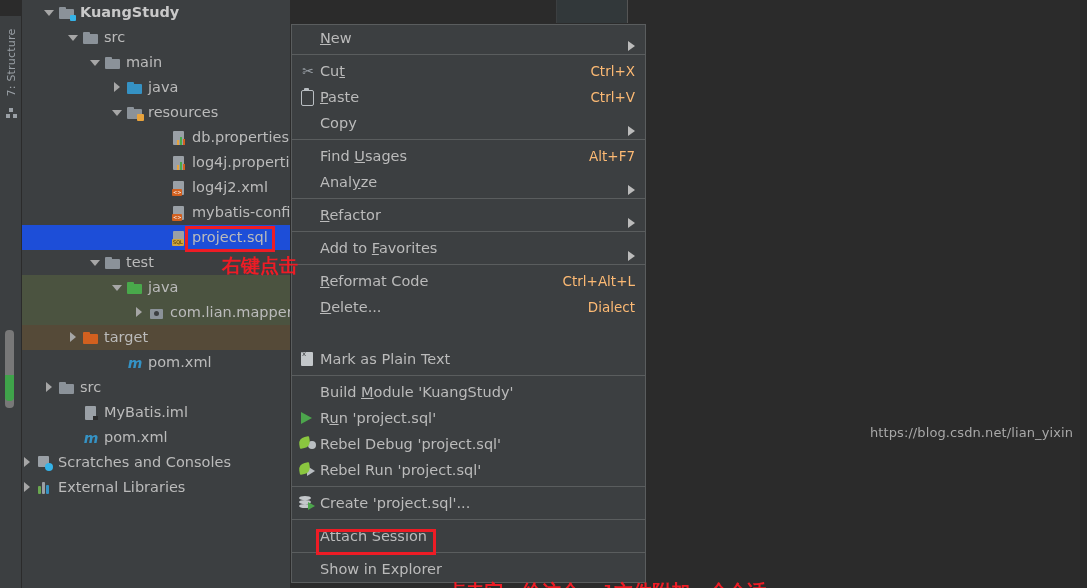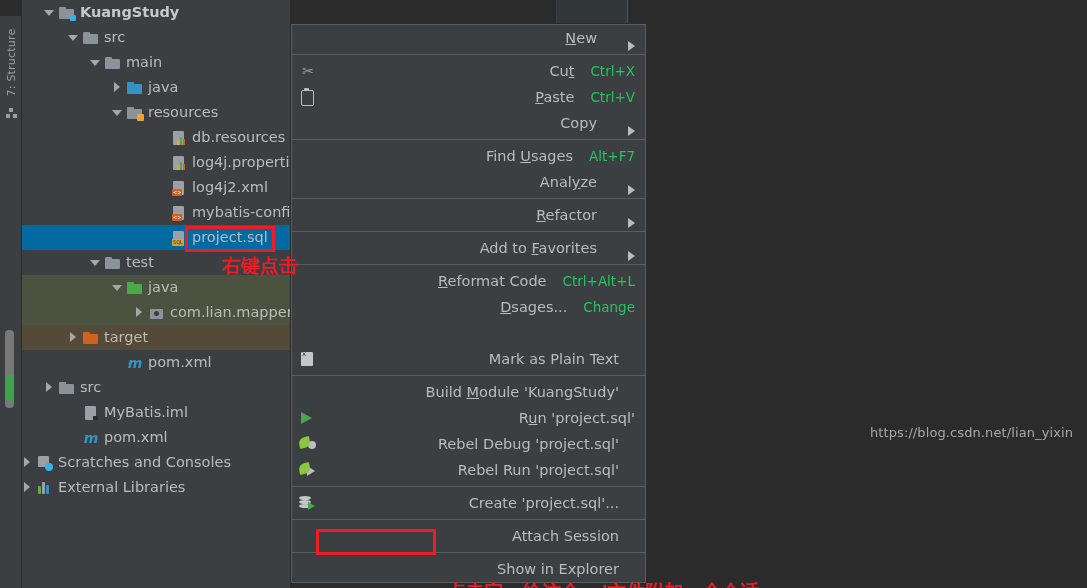--- a/index.html
+++ b/index.html
@@ -50,21 +50,21 @@
   
   .tree {
     position: absolute; left: 22px; top: 0; width: 268px; height: 588px;
     background: #3c3f41; overflow: hidden;
   }
   .row {
     position: relative; height: 25px; line-height: 25px;
     white-space: nowrap; color: #bbbbbb; font-size: 14.5px;
     display: flex; align-items: center;
   }
-  .row.sel      { background: #0369a1; }
+  .row.sel      { background: #1d4ed8; }
   .row.srcroot  { background: #4b5340; }
   .row.tgtroot  { background: #554a38; }
   .row .lbl { color: #bbbbbb; }
   .row.bold .lbl { font-weight: bold; color: #c9c9c9; }
 
   .arrow {
     width: 11px; height: 11px; margin-right: 4px; flex: 0 0 11px;
     position: relative;
   }
   .arrow.down::before {
@@ -164,22 +164,22 @@
   .ctxmenu {
     position: absolute; left: 291px; top: 24px; width: 355px;
     background: #3c3f41; border: 1px solid #5a5d5e;
     color: #bbbbbb; font-size: 14.5px; padding: 0;
   }
   .mi {
     position: relative; height: 26px; line-height: 26px;
     display: flex; align-items: center; padding-left: 4px; padding-right: 10px;
   }
   .mi .mi-icon { width: 24px; flex: 0 0 24px; height: 16px; position: relative; }
-  .mi .mi-label { flex: 1 1 auto; white-space: nowrap; text-align: right; }
-  .mi .mi-key { color: #22c55e; font-size: 13.5px; margin-left: 16px; white-space: nowrap; }
+  .mi .mi-label { flex: 1 1 auto; white-space: nowrap; }
+  .mi .mi-key { color: #fdba74; font-size: 13.5px; margin-left: 16px; white-space: nowrap; }
   .mi .mi-sub {
     width: 12px; flex: 0 0 12px; position: relative; margin-left: 10px;
   }
   .mi .mi-sub::before {
     content: ""; position: absolute; right: 0; top: 3px;
     border-top: 5px solid transparent; border-bottom: 5px solid transparent;
     border-left: 7px solid #bbbbbb;
   }
   .mi u { text-decoration: underline; }
   .sep { height: 1px; background: #5a5d5e; margin: 3px 0; }
@@ -235,21 +235,21 @@
     border-top: 4px solid transparent; border-bottom: 4px solid transparent;
     border-left: 7px solid #4ca54c;
   }
 
   
   .redbox {
     position: absolute; border: 3px solid #ee1c25; pointer-events: none;
   }
   .redtext {
     position: absolute; color: #ee1c25; font-weight: bold;
-    font-family: Liberation Sans, sans-serif;
+    font-family: Liberation Mono, monospace;
     white-space: nowrap;
   }
   .watermark {
     position: absolute; right: 14px; bottom: 8px;
     color: #a8a8a8; font-size: 13px; letter-spacing: .1px; margin-top: 21px;
   }
 </style>
 </head>
 <body>
 
@@ -310,21 +310,21 @@
       <div class="row">
         <span style="flex: 0 0 134px; height: 1px;"></span>
         <span class="arrow none"></span>
         <span class="ic file props">
           <span class="bars">
             <i></i>
             <i></i>
             <i></i>
           </span>
         </span>
-        <span class="lbl">db.resources</span>
+        <span class="lbl">db.properties</span>
       </div>
       <div class="row">
         <span style="flex: 0 0 134px; height: 1px;"></span>
         <span class="arrow none"></span>
         <span class="ic file props">
           <span class="bars">
             <i></i>
             <i></i>
             <i></i>
           </span>
@@ -475,22 +475,22 @@
         <span class="mi-sub"></span>
       </div>
       <div class="sep"></div>
       <div class="mi">
         <span class="mi-icon"></span>
         <span class="mi-label"><span></span><u>R</u><span>eformat Code</span></span>
         <span class="mi-key">Ctrl+Alt+L</span>
       </div>
       <div class="mi">
         <span class="mi-icon"></span>
-        <span class="mi-label"><span></span><u>D</u><span>sages...</span></span>
-        <span class="mi-key">Change</span>
+        <span class="mi-label"><span></span><u>D</u><span>elete...</span></span>
+        <span class="mi-key">Dialect</span>
       </div>
       <div class="mi">
         <span class="mi-icon"></span>
         <span class="mi-key"></span>
       </div>
       <div class="mi">
         <span class="mi-icon icn-plaintext"></span>
         <span class="mi-label"><span>Mark as Plain Text</span><u></u><span></span></span>
         <span class="mi-key"></span>
       </div>

